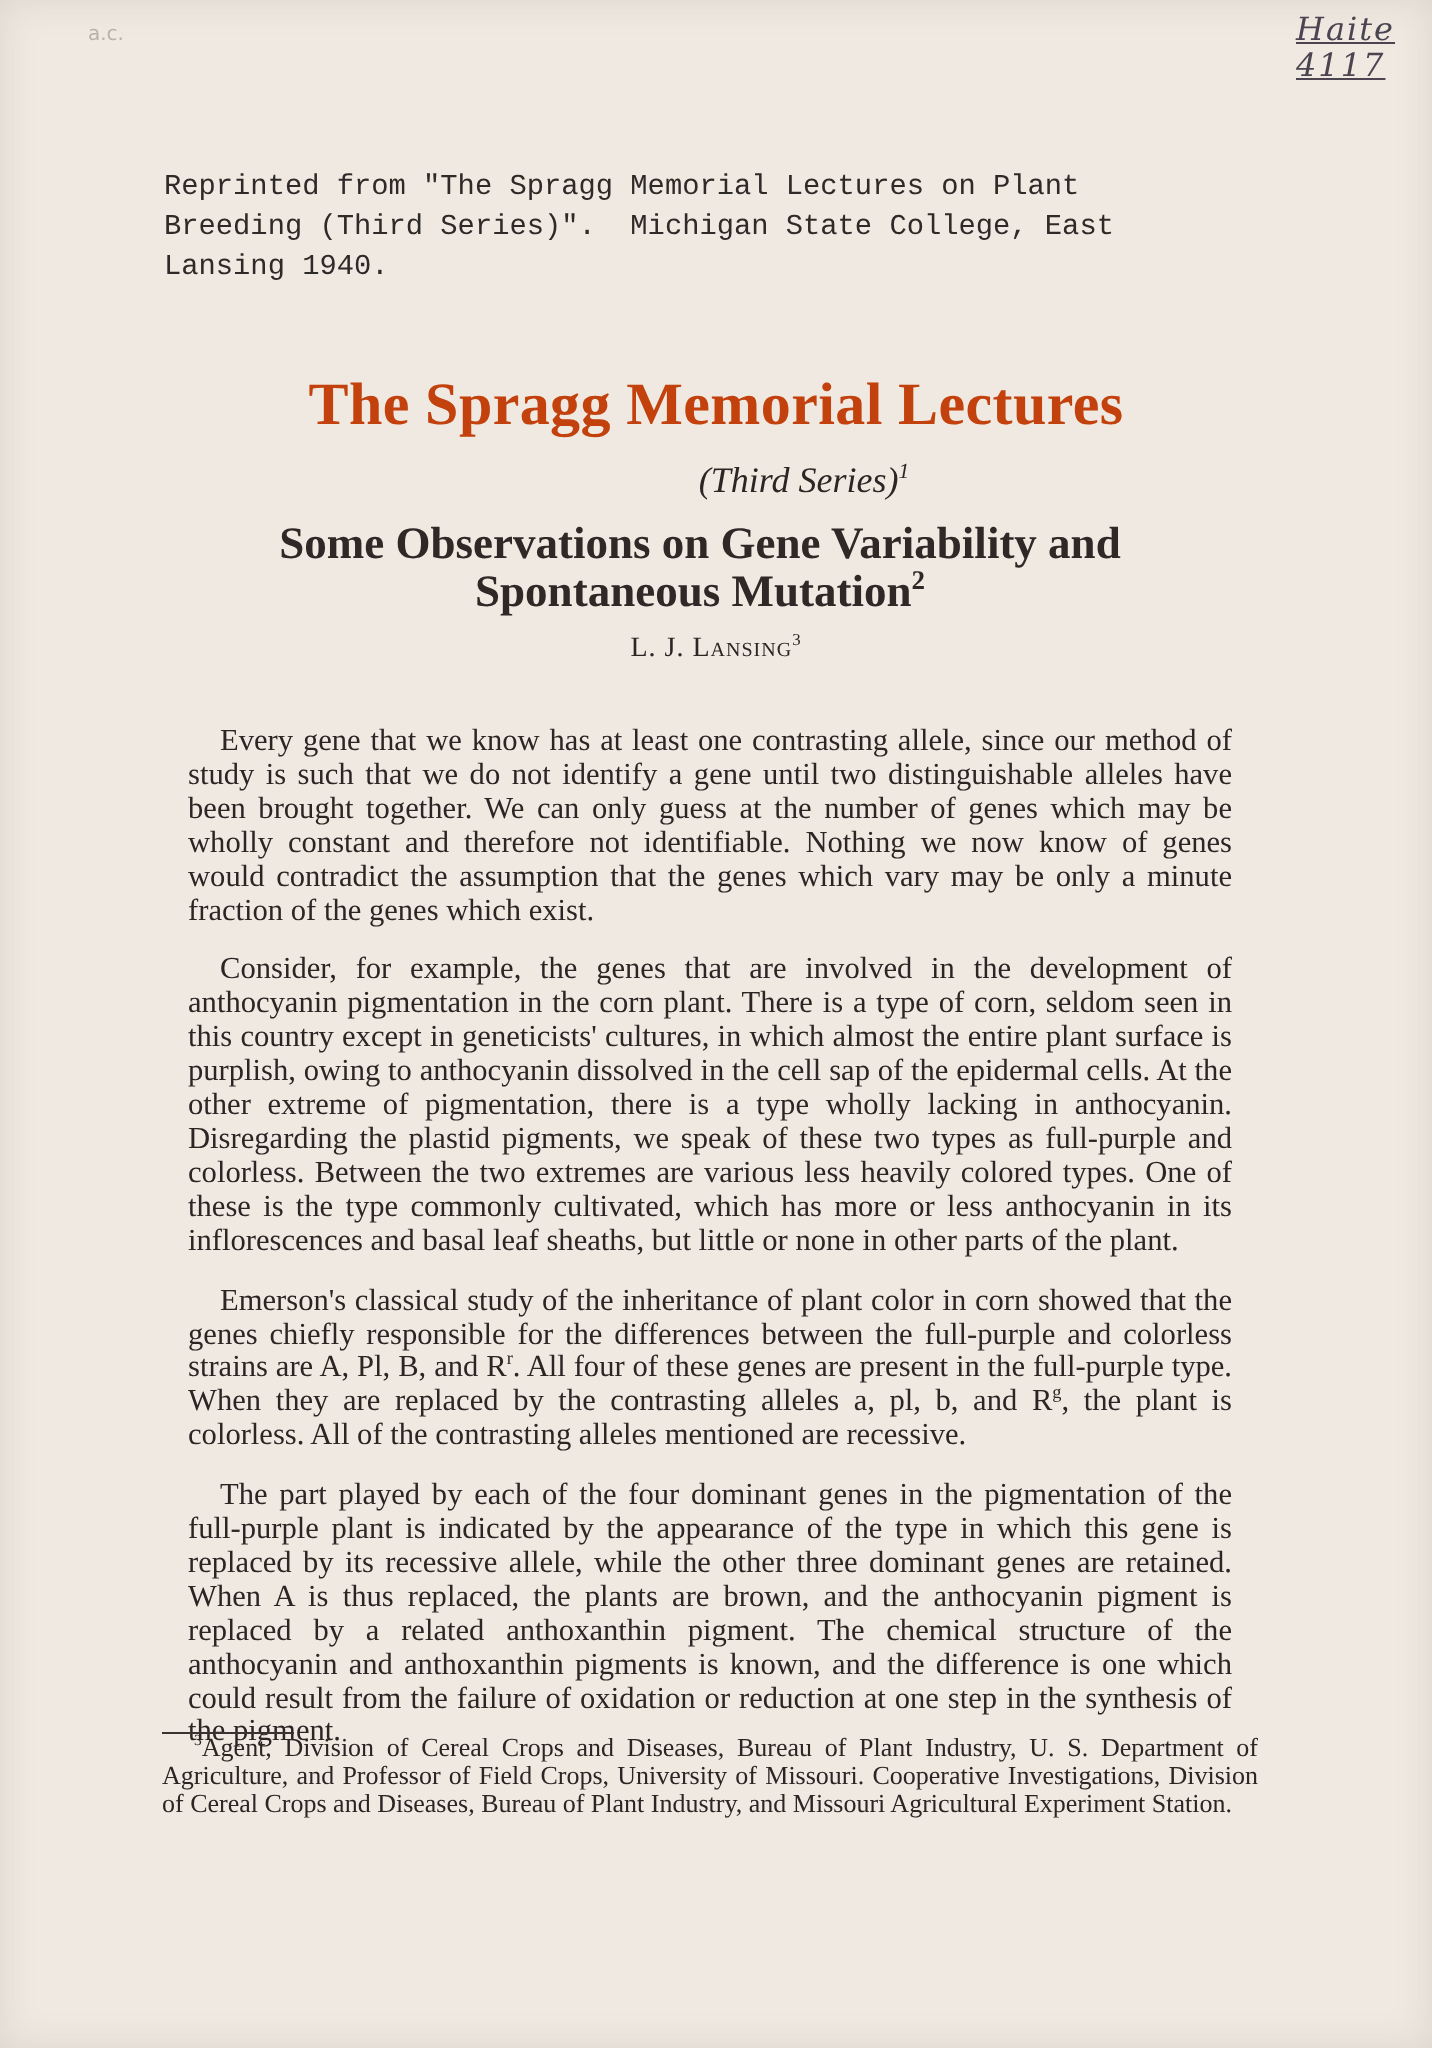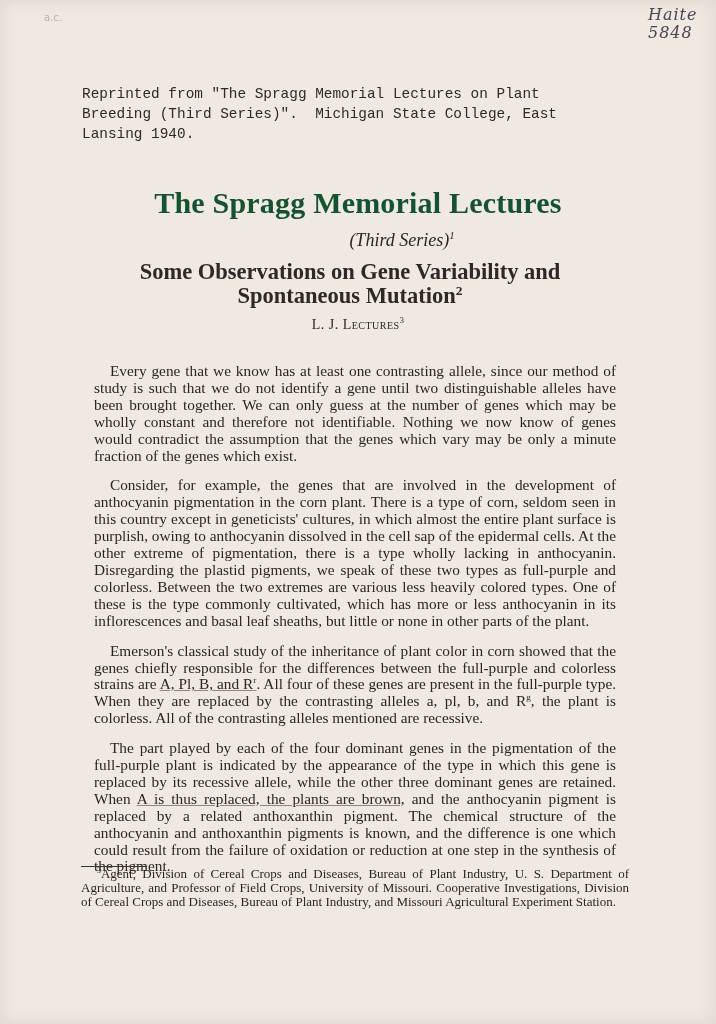--- a/index.html
+++ b/index.html
@@ -18,31 +18,32 @@
   .corner-mark {
     position: absolute; left: 44px; top: 12px;
     font-family: "DejaVu Sans", sans-serif;
     font-size: 10px; color: #b9b1aa;
   }
   .handwritten {
     position: absolute; left: 648px; top: 6px;
     font-family: "DejaVu Serif", serif; font-style: italic;
     font-size: 16px; line-height: 18px; color: #4a4550;
     letter-spacing: 1px;
+    text-decoration: underline;
   }
   .reprint {
     position: absolute; left: 82px; top: 84px; width: 560px;
     font-family: "Liberation Mono", "DejaVu Sans Mono", monospace;
     font-size: 14.4px; line-height: 20px; color: #2e2a28;
   }
   .reprint div { white-space: pre; }
   .title {
     position: absolute; left: 0; width: 716px; top: 186px;
     text-align: center; font-weight: bold;
-    font-size: 30px; letter-spacing: 0.2px; color: #14532d;
+    font-size: 30px; letter-spacing: 0.2px; color: #c2410c;
   }
   .series {
     position: absolute; left: 0; width: 716px; top: 230px;
     text-align: center; font-style: italic; font-size: 18px; padding-left: 44px;
   }
   .subtitle {
     position: absolute; left: 0; width: 700px; top: 260px;
     text-align: center; font-weight: bold; font-size: 22.5px; line-height: 24px;
     color: #2e2826;
   }
@@ -50,63 +51,63 @@
     position: absolute; left: 0; width: 716px; top: 317px;
     text-align: center; font-size: 14px; letter-spacing: 0.5px;
   }
   .author .sc { font-variant: small-caps; }
   sup { font-size: 60%; vertical-align: super; line-height: 0; }
   .body-text {
     position: absolute; left: 81px; top: 350px; width: 548px;
     font-size: 15.3px; line-height: 16.9px; text-align: justify;
   }
   .body-text p { margin: 13px; text-indent: 16px; }
-  .u { text-decoration: underline; text-decoration-color: #8c8686; }
+  .u { text-decoration-color: #8c8686; }
   .rule {
     position: absolute; left: 81px; top: 866px; width: 66px; height: 1px;
     background: #3a3331;
   }
   .footnotes {
     position: absolute; left: 81px; top: 867px; width: 548px;
     font-size: 13px; line-height: 13.8px; text-align: justify;
   }
   .footnotes p { margin: 0; text-indent: 16px; }
   .footnotes .it { font-style: italic; }
 </style>
 </head>
 <body>
 
 <div class="page-edge"></div>
 
 <div class="corner-mark">a.c.</div>
 
 <div class="handwritten">
   <div>Haite</div>
-  <div>5848</div>
+  <div>4117</div>
 </div>
 
 <div class="reprint">
   <div>Reprinted from "The Spragg Memorial Lectures on Plant</div>
   <div>Breeding (Third Series)".  Michigan State College, East</div>
   <div>Lansing 1940.</div>
 </div>
 
 <div class="title">The Spragg Memorial Lectures</div>
 
 <div class="series">
   <span>(Third Series)</span><sup>1</sup>
 </div>
 
 <div class="subtitle">
   <div>Some Observations on Gene Variability and</div>
   <div><span>Spontaneous Mutation</span><sup>2</sup></div>
 </div>
 
 <div class="author">
-  <span>L. J. </span><span class="sc">Lectures</span><sup>3</sup>
+  <span>L. J. </span><span class="sc">Lansing</span><sup>3</sup>
 </div>
 
 <div class="body-text">
   <p>Every gene that we know has at least one contrasting allele, since our method of study is such that we do not identify a gene until two distinguishable alleles have been brought together. We can only guess at the number of genes which may be wholly constant and therefore not identifiable. Nothing we now know of genes would contradict the assumption that the genes which vary may be only a minute fraction of the genes which exist.</p>
   <p>Consider, for example, the genes that are involved in the development of anthocyanin pigmentation in the corn plant. There is a type of corn, seldom seen in this country except in geneticists' cultures, in which almost the entire plant surface is purplish, owing to anthocyanin dissolved in the cell sap of the epidermal cells. At the other extreme of pigmentation, there is a type wholly lacking in anthocyanin. Disregarding the plastid pigments, we speak of these two types as full-purple and colorless. Between the two extremes are various less heavily colored types. One of these is the type commonly cultivated, which has more or less anthocyanin in its inflorescences and basal leaf sheaths, but little or none in other parts of the plant.</p>
   <p><span>Emerson's classical study of the inheritance of plant color in corn showed that the genes chiefly responsible for the differences between the full-purple and colorless strains are </span><span class="u"><span>A, Pl, B, and R</span><sup>r</sup></span><span>. All four of these genes are present in the full-purple type. When they are replaced by the contrasting alleles a, pl, b, and R</span><sup>g</sup><span>, the plant is colorless. All of the contrasting alleles mentioned are recessive.</span></p>
   <p><span>The part played by each of the four dominant genes in the pigmentation of the full-purple plant is indicated by the appearance of the type in which this gene is replaced by its recessive allele, while the other three dominant genes are retained. When </span><span class="u">A is thus replaced, the plants are brown,</span><span> and the anthocyanin pigment is replaced by a related anthoxanthin pigment. The chemical structure of the anthocyanin and anthoxanthin pigments is known, and the difference is one which could result from the failure of oxidation or reduction at one step in the synthesis of the pigment.</span></p>
 </div>
 
 <div class="rule"></div>

